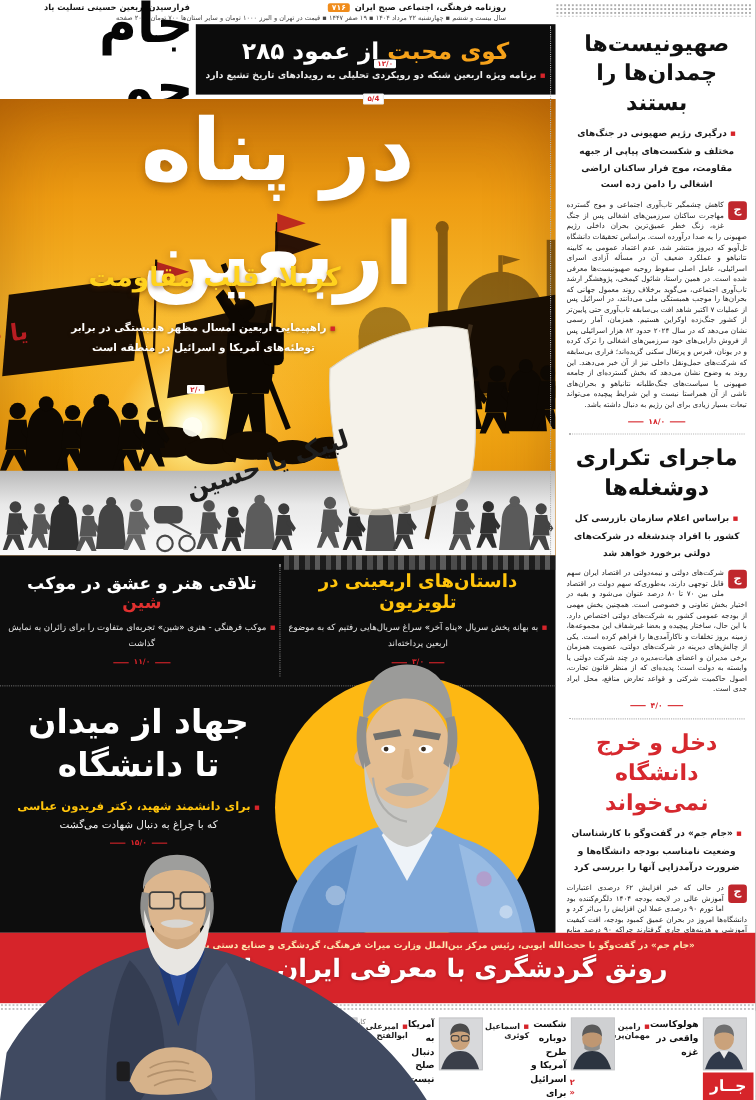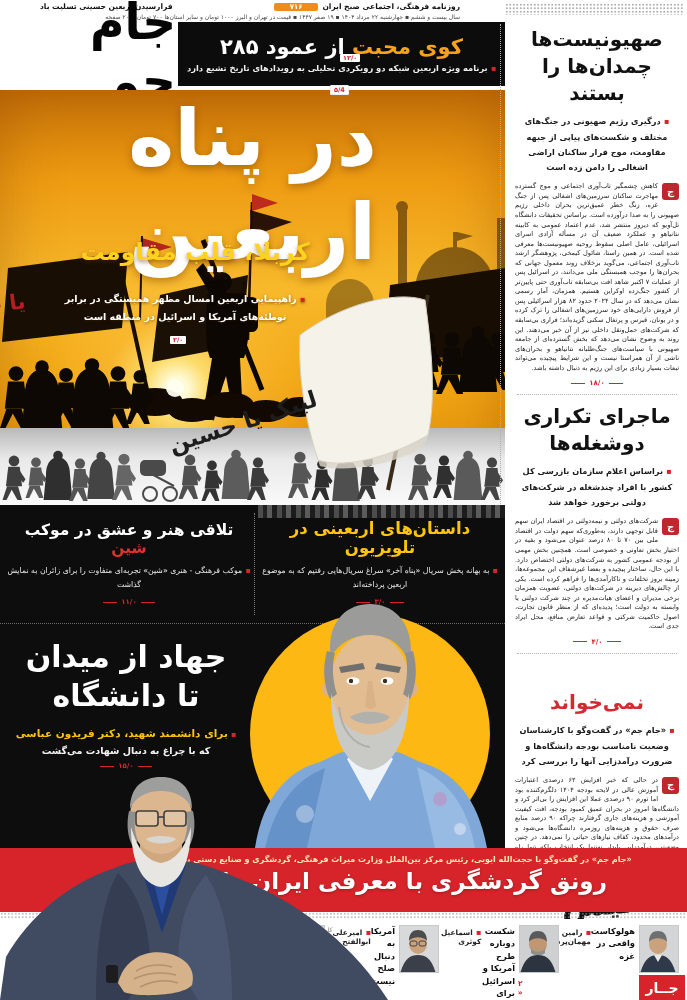--- a/index.html
+++ b/index.html
@@ -7,21 +7,21 @@
   #paper{
     position:relative;width:687px;height:1000px;margin:0 auto;
     background:#fff;overflow:hidden;direction:rtl;
     font-family:"DejaVu Sans",sans-serif;color:#111;
   }
   .abs{position:absolute;}
   .dots{background-image:radial-gradient(#9a9a9a .8px,transparent .95px);background-size:3.5px 3.5px;}
   
   .topbar{left:40px;top:2px;width:420px;}
   .topbar-row1{display:flex;align-items:center;justify-content:space-between;font-size:7.5px;font-weight:bold;}
-  .badge{background:#f08c1b;color:#fff;border-radius:2px;padding:0 16px;font-size:7px;font-weight:bold;margin-right:4px;}
+  .badge{background:#f08c1b;color:#fff;border-radius:2px;padding:0 4px;font-size:7px;font-weight:bold;margin-right:4px;}
   .topbar-row2{font-size:6px;color:#444;margin-top:2px;letter-spacing:-0.1px;}
   .band-tr{left:505px;top:3px;width:178px;height:12px;opacity:.8;}
   
   .logo{left:4px;top:20px;width:172px;height:62px;display:flex;align-items:center;justify-content:center;
         font-size:47px;font-weight:900;color:#050505;letter-spacing:-2px;transform:scaleY(1.06);}
   .kicker{left:178px;top:22px;width:327px;height:64px;background:#0c0c0c;color:#fff;
           display:flex;flex-direction:column;align-items:center;justify-content:center;gap:4px;}
   .kicker-h{font-size:21px;font-weight:900;}
   .kicker-h .hl{color:#f6a21a;}
   .kicker-dek{font-size:8.3px;font-weight:bold;color:#eee;}
@@ -34,21 +34,21 @@
       radial-gradient(circle at 35% 72%, rgba(255,255,225,.95) 0 2.5%, rgba(255,233,130,.8) 7%, rgba(255,195,70,.4) 16%, rgba(255,160,40,0) 30%),
       linear-gradient(180deg,#c87408 0%,#ee9c12 22%,#f7b92b 48%,#f2a713 70%,#d88408 100%);
     box-shadow:inset 0 0 60px rgba(120,50,0,.35);}
   .hero svg{position:absolute;left:0;top:0;}
   .hero-headline{left:0;top:2px;width:100%;text-align:center;font-size:78px;font-weight:900;color:#fff;
     text-shadow:0 3px 8px rgba(110,55,0,.45);line-height:1.2;z-index:3;}
   .hero-sub{left:0;top:148px;width:390px;text-align:center;font-size:24px;font-weight:900;color:#ffd21e;
     text-shadow:0 2px 4px rgba(90,40,0,.5);z-index:3;}
   .hero-dek{left:15px;top:200px;width:340px;text-align:center;font-size:9.5px;font-weight:bold;color:#fff;
     line-height:1.9;z-index:3;text-shadow:0 1px 3px rgba(60,30,0,.6);}
-  .hero-ref{left:170px;top:246px;z-index:3;}
+  .hero-ref{left:170px;top:260px;z-index:3;}
   
   .vdiv{left:500px;top:24px;height:822px;border-left:1px dotted #b0b0b0;}
   .right-col{left:505px;top:18px;width:182px;padding:0 8px 0 10px;}
   .art-h{font-size:20px;font-weight:900;text-align:center;line-height:1.35;margin-top:8px;letter-spacing:-.5px;}
   .art-h.red{color:#d6282e;}
   .art-dek{font-size:8.2px;font-weight:bold;line-height:1.85;text-align:center;margin-top:7px;color:#1a1a1a;}
   .art-body{font-size:6.6px;line-height:1.45;text-align:justify;color:#222;margin-top:7px;}
   .mono{float:right;width:17px;height:17px;background:#c0272d;border-radius:3px;color:#fff;
         display:flex;align-items:center;justify-content:center;font-size:10px;font-weight:900;margin:1px 0 2px 4px;}
   .pref{display:flex;align-items:center;justify-content:center;gap:4px;color:#d6242a;
@@ -70,21 +70,21 @@
   .mokeb-h{font-size:15.5px;font-weight:900;color:#fff;}
   .mokeb-h .red{color:#e0302f;}
   .blk-dek{font-size:7.8px;font-weight:normal;color:#e8e8e8;margin-top:7px;line-height:1.8;}
   .tv{left:260px;top:14px;width:240px;text-align:center;}
   .tv-h{font-size:16.5px;font-weight:900;color:#ffc40c;}
   .vline-w{left:254px;top:8px;height:102px;border-left:1px dotted #7a7a7a;}
   .hline-w{left:0;width:505px;top:118px;border-top:1px dotted #6a6a6a;}
   .jihad{left:4px;top:132px;width:244px;text-align:center;}
   .jihad-h{font-size:30px;font-weight:900;line-height:1.3;color:#fff;letter-spacing:-1px;}
   .jihad-sub{font-size:10.5px;font-weight:900;color:#ffc40c;margin-top:12px;}
-  .jihad-sub2{font-size:9.5px;font-weight:bold;color:#f2f2f2;margin-top:6px;}
+  .jihad-sub2{font-size:9.5px;font-weight:normal;color:#f2f2f2;margin-top:6px;}
   .portrait{left:235px;top:84px;width:270px;height:259px;}
   
   .redstrip{left:0;top:848px;width:687px;height:64px;background:#d6242a;color:#fff;z-index:5;}
   .rs-inner{padding:7px 40px 0 30px;text-align:center;padding-left:130px;}
   .rs-kicker{font-size:8px;font-weight:bold;color:#ffe9b0;}
   .rs-h{font-size:23px;font-weight:900;margin-top:4px;text-shadow:0 1px 3px rgba(0,0,0,.25);}
   .rs-ref{left:340px;top:54px;z-index:6;}
   .band-under{left:0;top:912px;width:687px;height:7px;opacity:.6;}
   
   .ayoubi{left:0;top:765px;width:390px;height:235px;z-index:40;}
@@ -279,21 +279,21 @@
       <div class="art-body">
         <span class="mono">ج</span>
         <span>شرکت‌های دولتی و نیمه‌دولتی در اقتصاد ایران سهم قابل توجهی دارند، به‌طوری‌که سهم دولت در اقتصاد ملی بین ۷۰ تا ۸۰ درصد عنوان می‌شود و بقیه در اختیار بخش تعاونی و خصوصی است. همچنین بخش مهمی از بودجه عمومی کشور به شرکت‌های دولتی اختصاص دارد. با این حال، ساختار پیچیده و بعضا غیرشفاف این مجموعه‌ها، زمینه بروز تخلفات و ناکارآمدی‌ها را فراهم کرده است. یکی از چالش‌های دیرینه در شرکت‌های دولتی، عضویت همزمان برخی مدیران و اعضای هیات‌مدیره در چند شرکت دولتی یا وابسته به دولت است؛ پدیده‌ای که از منظر قانون تجارت، اصول حاکمیت شرکتی و قواعد تعارض منافع، محل ایراد جدی است.</span>
       </div>
       <div class="pref">۴/۰</div>
     </div>
     <div class="sep"></div>
 
     <div>
       <div class="art-h red">
-        <br>
+        <span>دخل و خرج دانشگاه</span><br>
         <span>نمی‌خواند</span>
       </div>
       <div class="art-dek rbullet">«جام جم» در گفت‌وگو با کارشناسان وضعیت نامناسب بودجه دانشگاه‌ها و ضرورت درآمدزایی آنها را بررسی کرد</div>
       <div class="art-body">
         <span class="mono">ج</span>
         <span>در حالی که خبر افزایش ۶۲ درصدی اعتبارات آموزش عالی در لایحه بودجه ۱۴۰۴ دلگرم‌کننده بود اما تورم ۹۰ درصدی عملا این افزایش را بی‌اثر کرد و دانشگاه‌ها امروز در بحران عمیق کمبود بودجه، افت کیفیت آموزشی و هزینه‌های جاری گرفتارند چراکه ۹۰ درصد منابع صرف حقوق و هزینه‌های روزمره دانشگاه‌ها می‌شود و درآمدهای محدود، کفاف نیازهای حیاتی را نمی‌دهد. در چنین وضعیتی، درآمدزایی پایدار نه‌تنها یک انتخاب بلکه تنها راه نجات دانشگاه‌ها و پیشبرد توسعه علمی کشور است.</span>
       </div>
       <div class="pref">۱۶/۰</div>
     </div>
 

